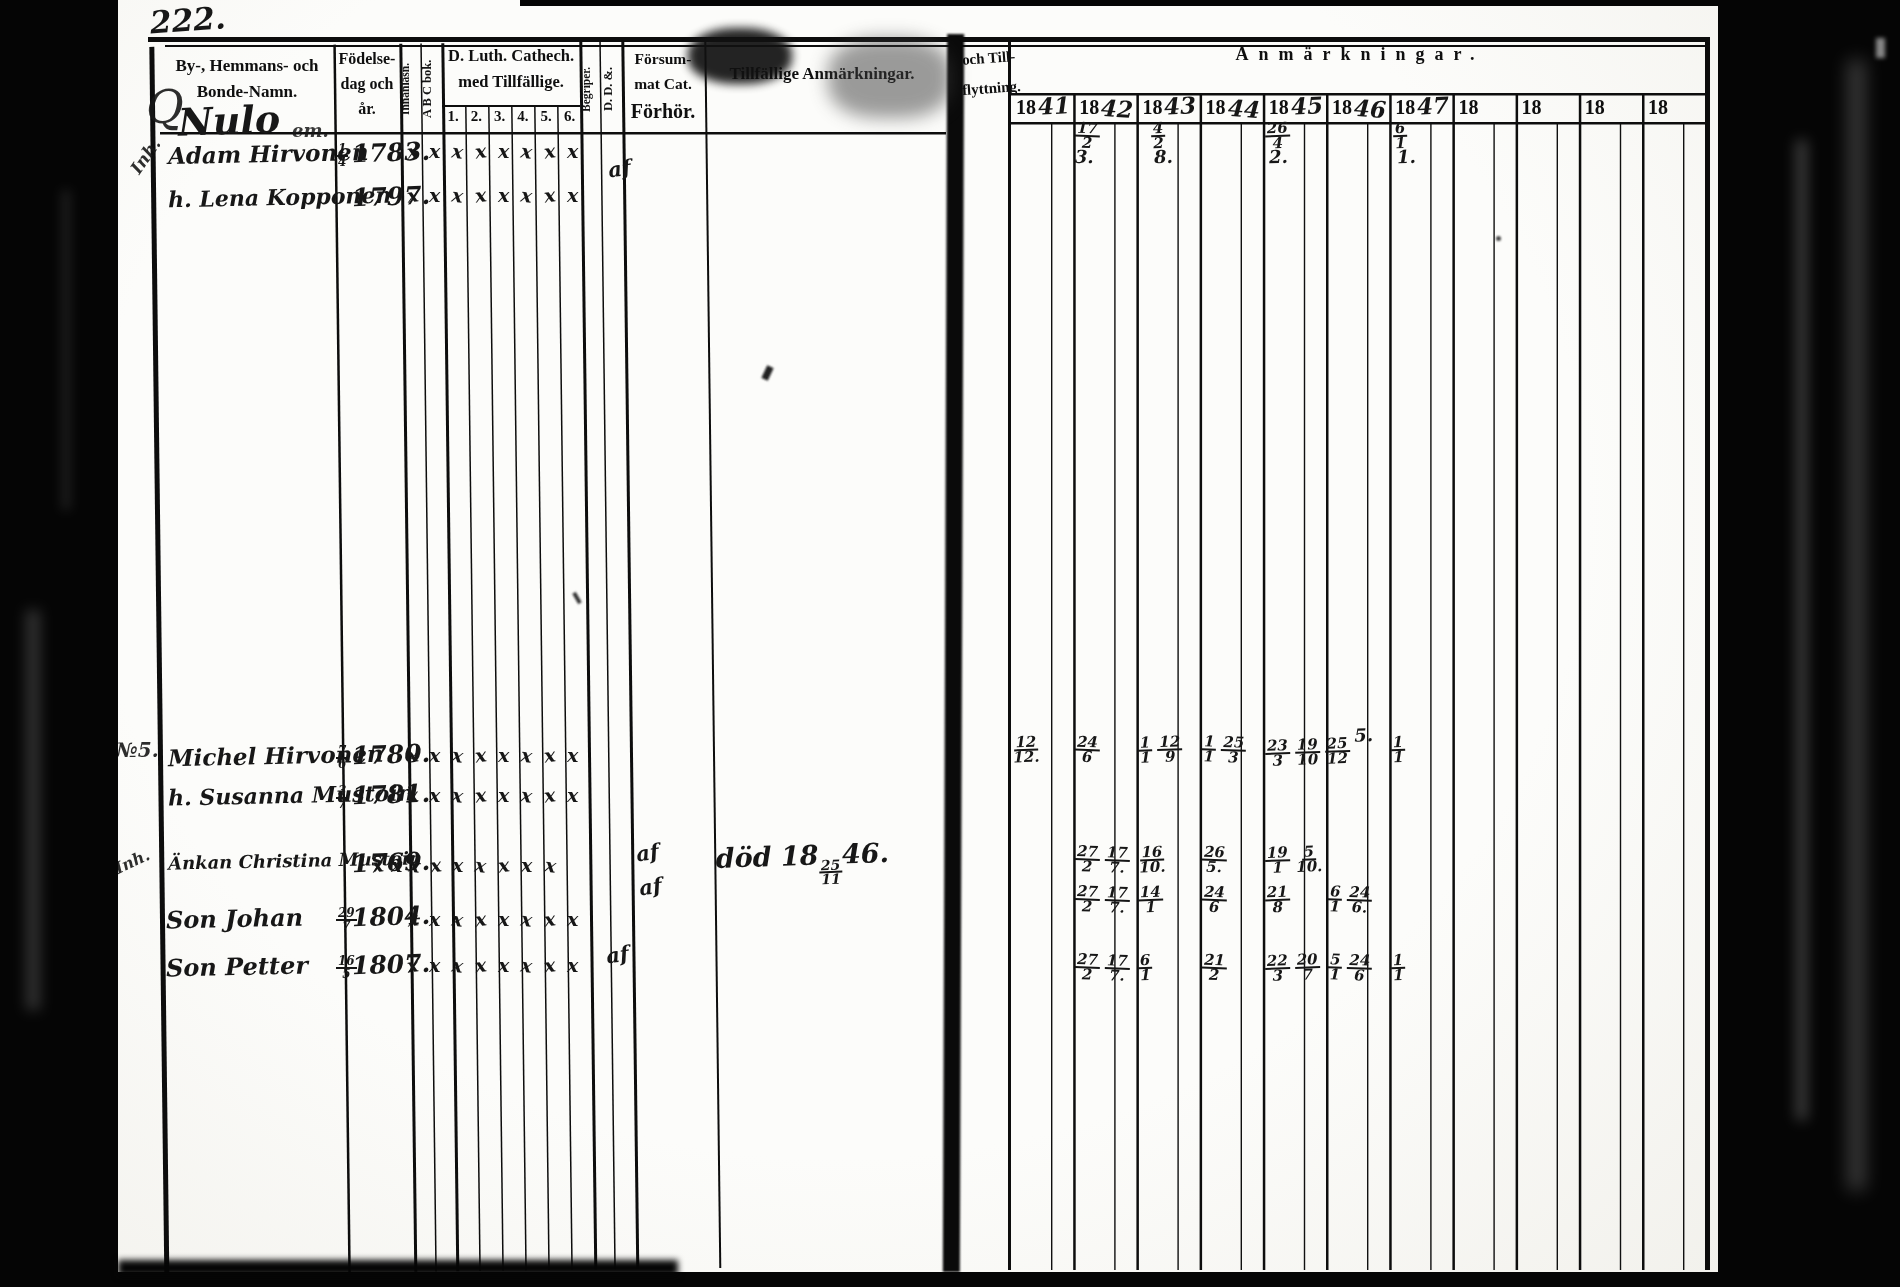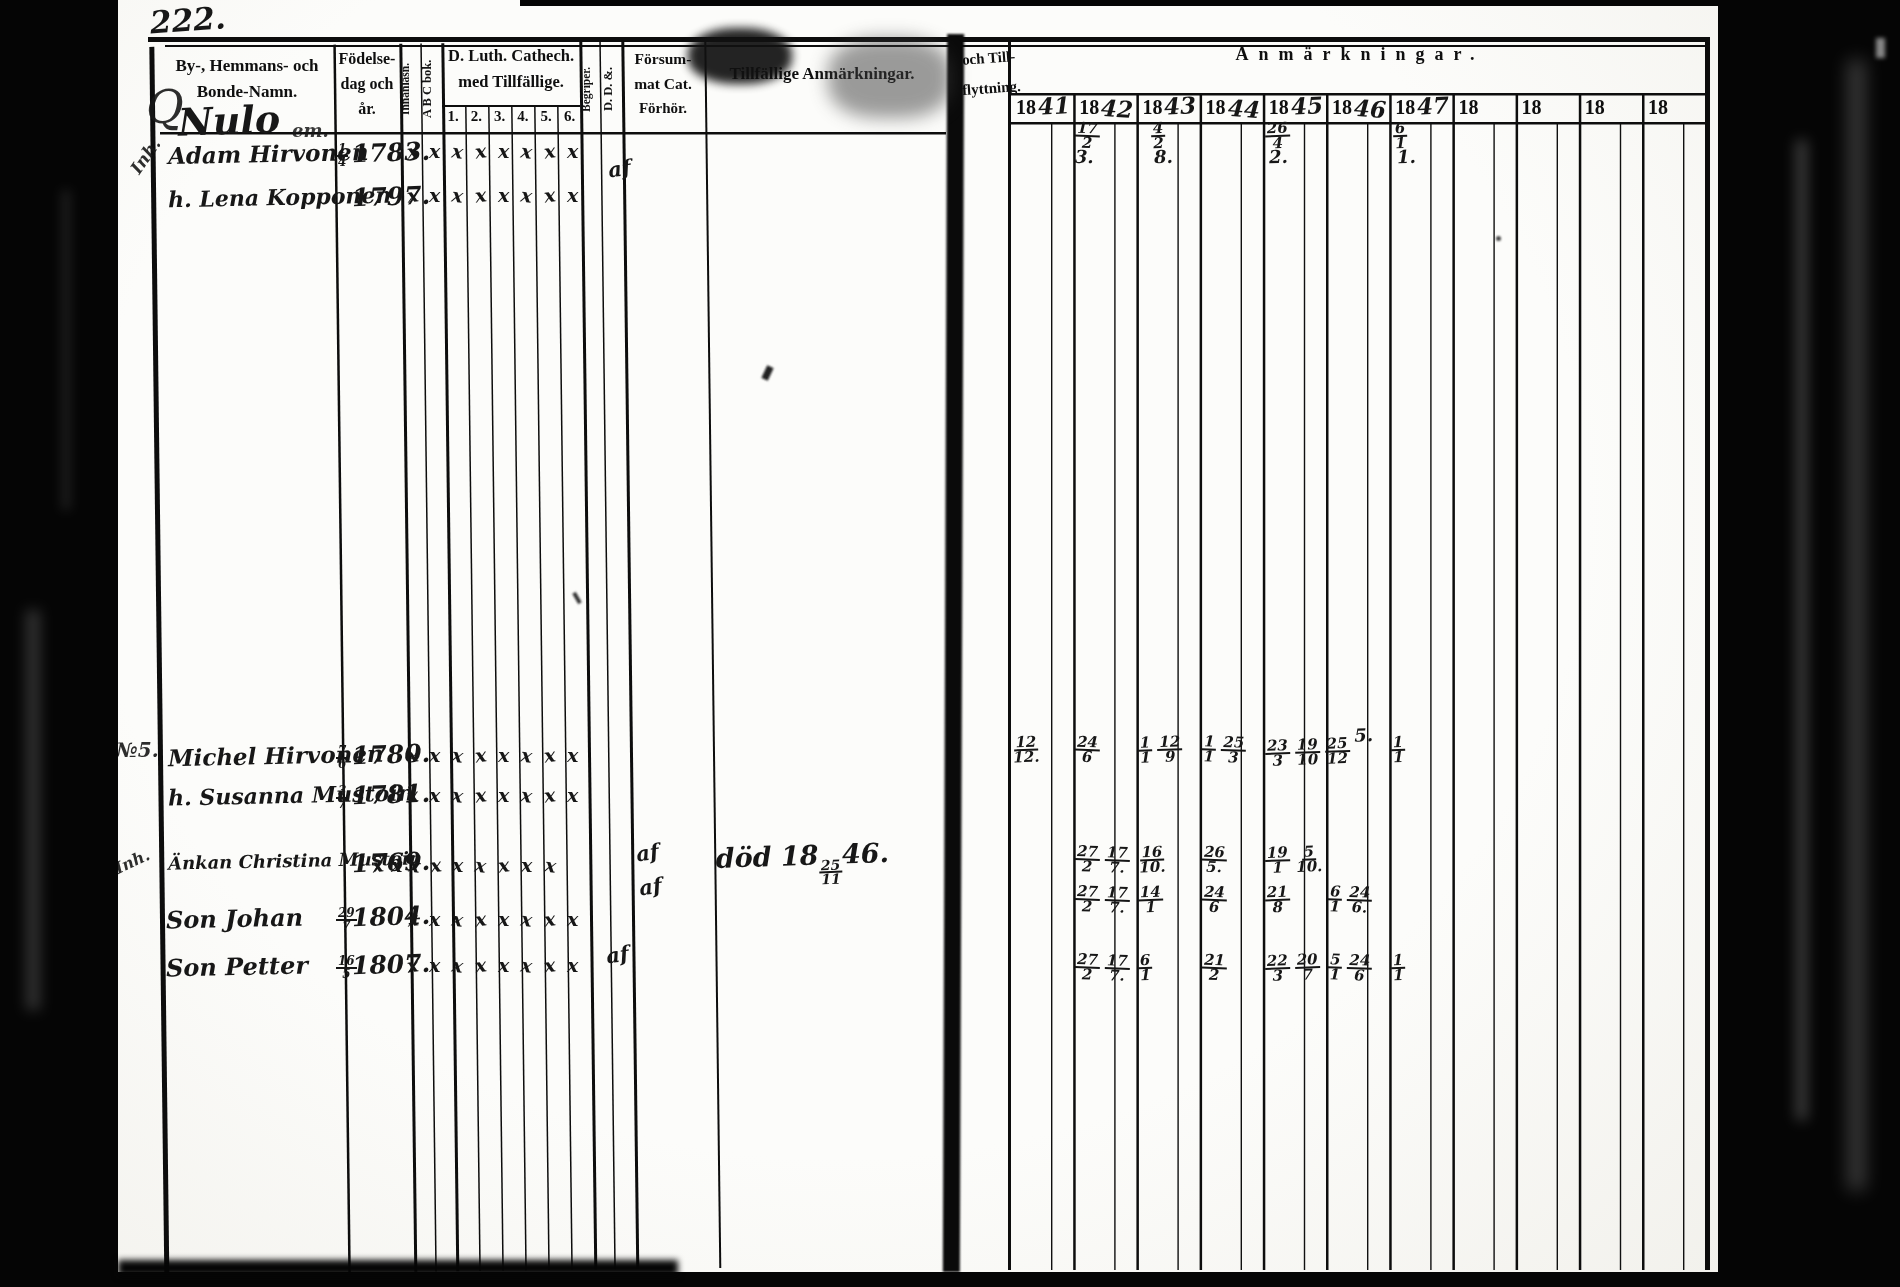--- a/index.html
+++ b/index.html
@@ -93,21 +93,21 @@
   <div class="vert" style="left:420px;top:46px;width:21px;height:86px;font-size:12.5px">A B C bok.</div>
 
   <span class="pr b ctr" style="left:511px;top:46px;font-size:16.5px">D. Luth. Cathech.</span>
   <span class="pr b ctr" style="left:511px;top:72px;font-size:16.5px">med Tillfällige.</span>
 
   <div class="vert" style="left:580px;top:46px;width:20px;height:86px;font-size:11.5px">Begriper.</div>
   <div class="vert" style="left:601px;top:46px;width:20px;height:86px;font-size:12.5px">D. D. &amp;.</div>
 
   <span class="pr b ctr" style="left:663px;top:50px;font-size:15.5px">Försum-</span>
   <span class="pr b ctr" style="left:663px;top:75px;font-size:15.5px">mat Cat.</span>
-  <span class="pr b ctr" style="left:663px;top:100px;font-size:15px">Förhör.</span>
+  <span class="pr b ctr" style="left:663px;top:100px;font-size:20px">Förhör.</span>
 
   <span class="pr b ctr" style="left:822px;top:64px;font-size:17px">Tillfällige Anmärkningar.</span>
 
   <span class="pr b" style="left:962px;top:50px;font-size:15px;transform:rotate(-4deg)">och Till-</span>
   <span class="pr b" style="left:962px;top:80px;font-size:15px;transform:rotate(-4deg)">flyttning.</span>
 
   <span class="pr b ctr" style="left:1360px;top:44px;font-size:18px;letter-spacing:10px">Anmärkningar.</span>
 
   <span class="hw" style="left:146px;top:80px;font-size:46px;font-weight:500;opacity:.9">Q</span>
   <span class="hw" style="left:178px;top:98px;font-size:38px;transform:rotate(-2deg)">Nulo</span>

